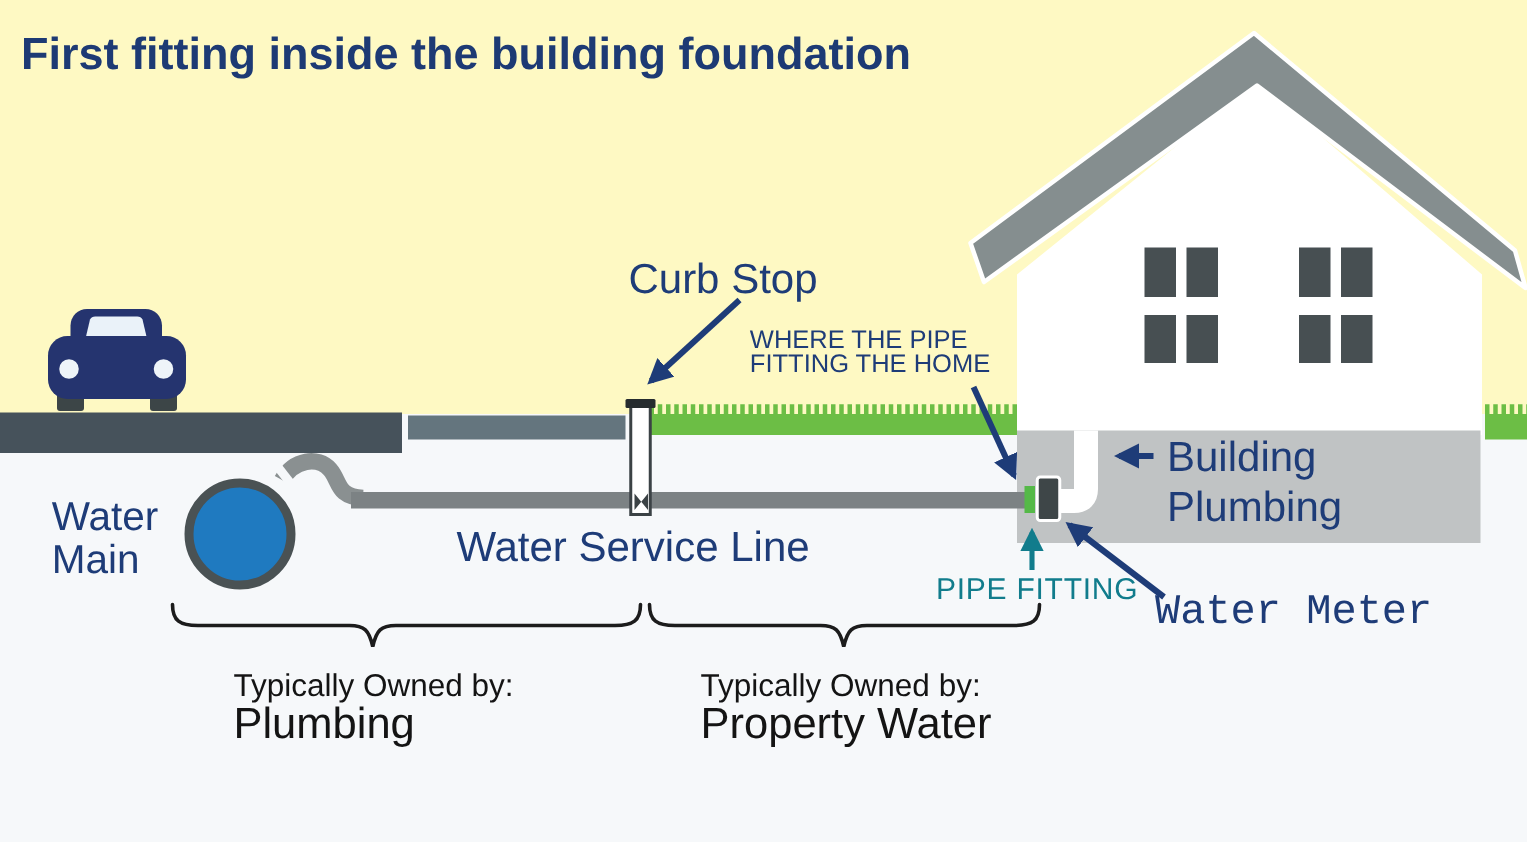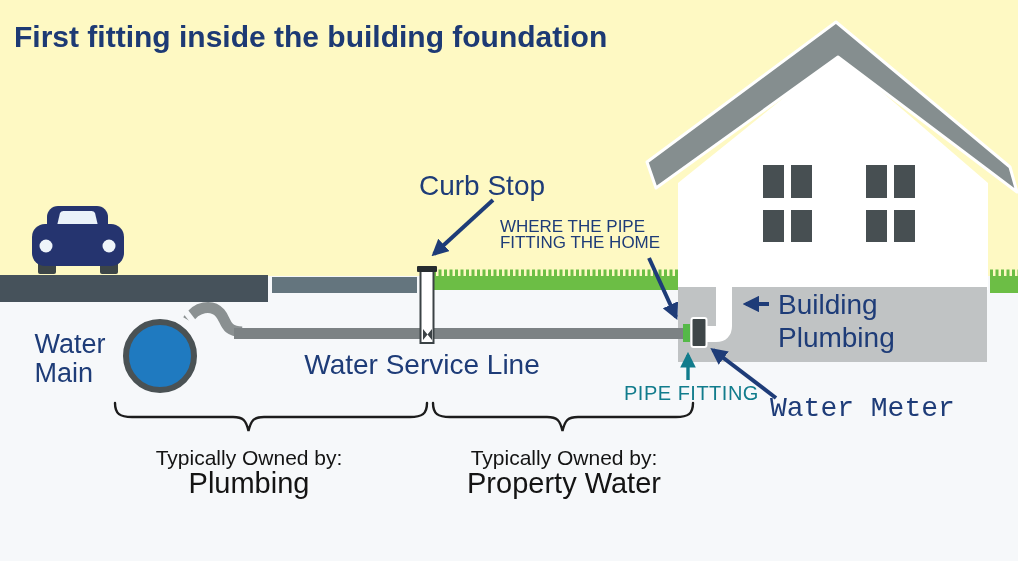--- a/index.html
+++ b/index.html
@@ -12,21 +12,21 @@
   .lbl{position:absolute;z-index:5;white-space:nowrap;}
   .navy{color:#1e3c78;}
   .title{left:14px;top:20px;font-size:30px;font-weight:700;color:#1d3a74;}
   .curb-stop{left:482px;top:170px;transform:translateX(-50%);font-size:28px;}
   .pipe-entry{left:580px;top:219px;transform:translateX(-50%);font-size:17px;line-height:16px;font-weight:500;}
   .water-main{left:70px;top:330px;transform:translateX(-50%);font-size:27px;line-height:29px;}
   .service-line{left:422px;top:349px;transform:translateX(-50%);font-size:28px;}
   .first-fitting{left:624px;top:382px;font-size:20px;letter-spacing:.5px;color:#117c8c;}
   .water-meter{left:770px;top:393px;font-size:28px;font-family:Liberation Mono, monospace;}
   .building-plumbing{left:778px;top:288px;font-size:28px;line-height:33px;}
-  .own{position:absolute;z-index:5;text-align:center;color:#141414;transform:translateX(-50%);}
+  .own{position:absolute;z-index:5;text-align:left;color:#141414;transform:translateX(-50%);}
   .own .intro{font-size:21px;line-height:21px;}
   .own .owner{font-size:29px;line-height:30px;}
   .own-left{left:249px;top:447px;}
   .own-right{left:564px;top:447px;}
 </style>
 </head>
 <body>
 
 <div class="stage">
 

